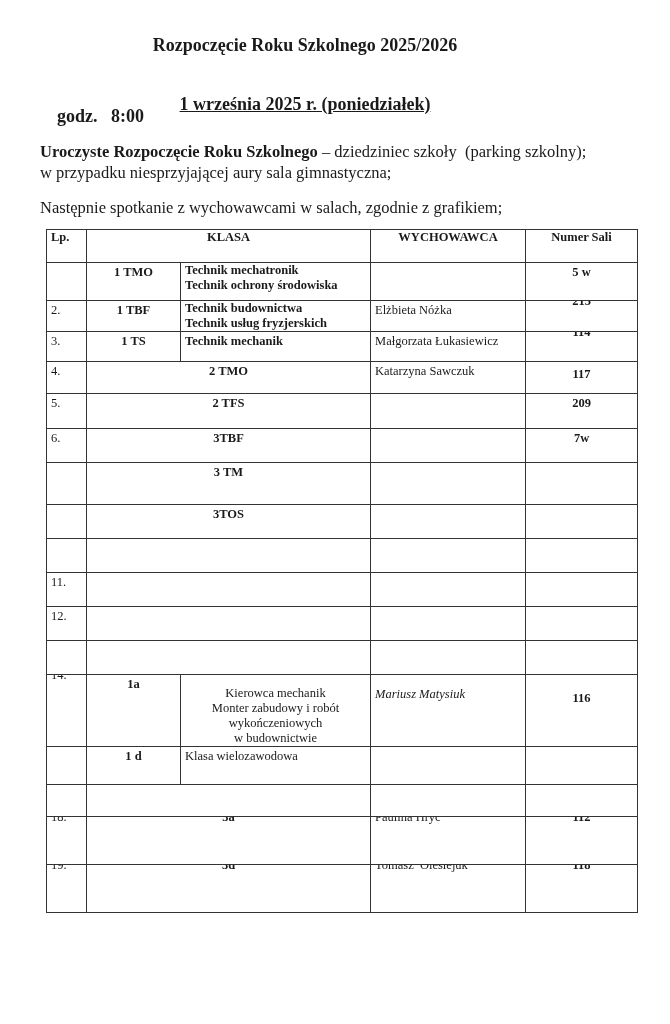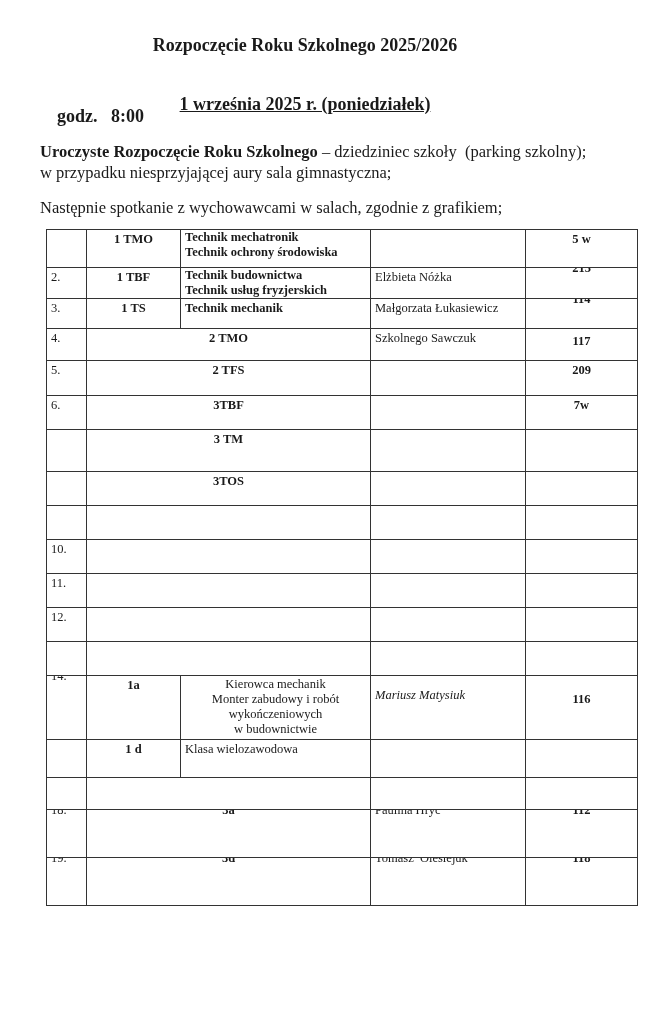--- a/index.html
+++ b/index.html
@@ -42,20 +42,26 @@
 
 <table class="sched">
   <colgroup>
     <col class="col-lp">
       <col class="col-code">
       <col class="col-desc">
       <col class="col-teacher">
       <col class="col-room">
   </colgroup>
   <tbody>
+      <tr class="hdr" style="height:33px;">
+    <td>Lp.</td>
+    <td colspan="2" class="c">KLASA</td>
+    <td class="c">WYCHOWAWCA</td>
+    <td class="c">Numer Sali</td>
+  </tr>
 
   <tr style="height:38px;">
     <td>
           <div class="cell"></div>
         </td>
     <td class="c b">
           <div class="cell">
             <span class="top">1 TMO</span>
           </div>
         </td>
@@ -134,21 +140,21 @@
             <span class="top">4.</span>
           </div>
         </td>
     <td colspan="2" class="c b">
           <div class="cell">
             <span class="top">2 TMO</span>
           </div>
         </td>
     <td>
           <div class="cell">
-            <span class="top">Szkolnego Sawczuk</span>
+            <span class="top">Katarzyna Sawczuk</span>
           </div>
         </td>
     <td class="c b">
           <div class="cell">
             <span class="top" style="top:5px;">117</span>
           </div>
         </td>
   </tr>
 
   <tr style="height:35px;">
@@ -235,36 +241,20 @@
           <div class="cell"></div>
         </td>
     <td>
           <div class="cell"></div>
         </td>
     <td class="c b">
           <div class="cell"></div>
         </td>
   </tr>
 
-  <tr style="height:34px;">
-    <td>
-          <div class="cell">
-            <span class="top">10.</span>
-          </div>
-        </td>
-    <td colspan="2" class="c b">
-          <div class="cell"></div>
-        </td>
-    <td>
-          <div class="cell"></div>
-        </td>
-    <td class="c b">
-          <div class="cell"></div>
-        </td>
-  </tr>
 
   <tr style="height:34px;">
     <td>
           <div class="cell">
             <span class="top">11.</span>
           </div>
         </td>
     <td colspan="2" class="c b">
           <div class="cell"></div>
         </td>
@@ -312,21 +302,21 @@
     <td>
           <div class="cell">
             <span class="mid">14.</span>
           </div>
         </td>
     <td class="c b">
           <div class="cell">
             <span class="top">1a</span>
           </div>
         </td>
-    <td class="c desc-lines" style="padding-top:1px;">
+    <td class="c desc-lines" style="padding-top:11px;">
       <div>Kierowca mechanik</div>
       <div>Monter zabudowy i robót</div>
       <div>wykończeniowych</div>
       <div>w budownictwie</div>
     </td>
     <td>
           <div class="cell">
             <span class="top" style="top:12px;font-style:italic;">Mariusz Matysiuk</span>
           </div>
         </td>

